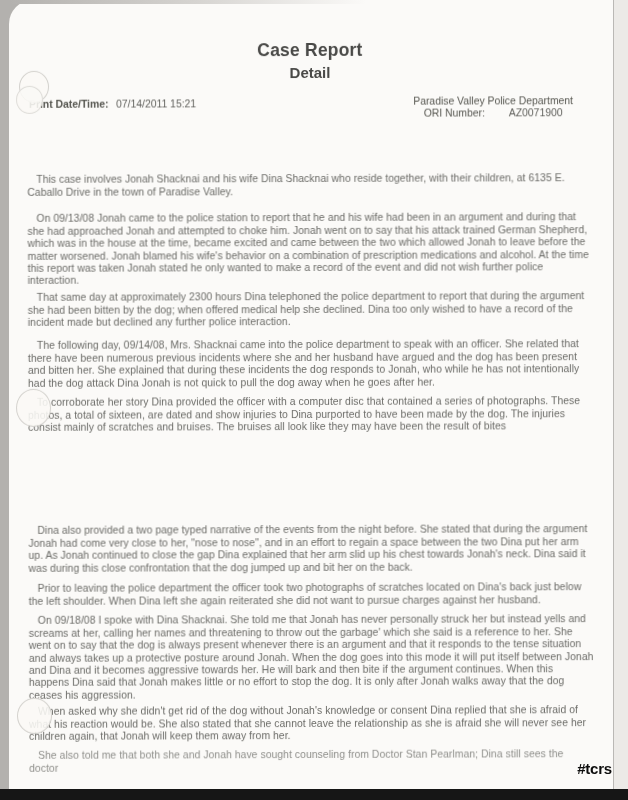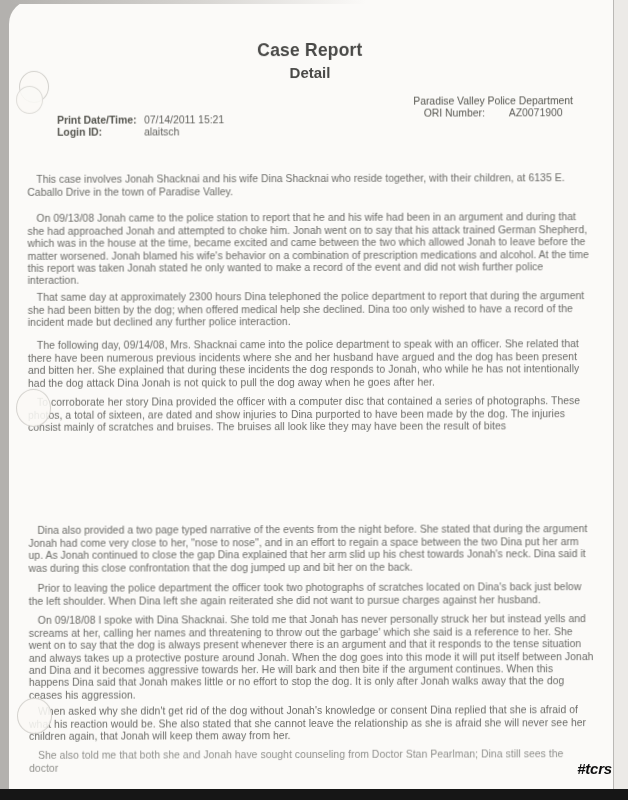--- a/index.html
+++ b/index.html
@@ -18,21 +18,21 @@
   .bottom-bar{left:0;right:0;bottom:0;height:11px;background:#161616;}
   
   .page{left:9px;top:0;right:15px;bottom:11px;background:#fbfaf8;border-top-left-radius:24px;}
   .content{position:absolute;left:0;top:0;width:604px;height:789px;
     transform:rotate(-0.18deg);filter:blur(0.25px);}
   .title{left:0;width:604px;top:40px;text-align:center;
     font-size:17.5px;font-weight:bold;color:#484846;letter-spacing:0.2px;}
   .subtitle{left:0;width:604px;top:64px;text-align:center;
     font-size:15px;font-weight:bold;color:#484846;}
   .meta{font-size:10.4px;line-height:12px;}
-  .meta-left{left:21px;top:114px;margin-left:28px;}
+  .meta-left{left:21px;top:98px;}
   .meta-row{display:flex;}
   .meta-label{width:87px;font-weight:bold;color:#55554f;}
   .meta-value{color:#62625e;}
   .meta-right{right:39px;top:96px;text-align:center;}
   .dept{font-size:10.4px;color:#55554f;line-height:12px;}
   .ori-line{font-size:10.4px;line-height:12px;color:#55554f;}
   .ori-label{font-weight:normal;}
   .ori-value{margin-left:21px;font-weight:normal;color:#5e5e5a;}
   
   .para{left:19px;width:566px;font-size:10.4px;line-height:12.4px;color:#6b6b67;
@@ -47,41 +47,37 @@
   .p7{top:604px;}
   .p8{top:695px;}
   .p9{top:739px;color:#8f8f8b;}
   
   .hole{border:1.5px solid #d3d1cd;border-radius:50%;background:rgba(250,249,246,0.88);}
   .hole1a{left:11px;top:70px;width:28px;height:30px;}
   .hole1b{left:8px;top:85px;width:25px;height:26px;border-color:#dedcd8;}
   .hole2{left:7px;top:388px;width:33px;height:36px;}
   .hole3{left:7px;top:697px;width:33px;height:34px;}
   
-  .tcrs{right:16px;top:760px;font-size:15px;font-weight:bold;color:#0d0d0d;letter-spacing:-0.2px;font-style:italic;}
+  .tcrs{right:16px;top:760px;font-size:15px;font-weight:bold;color:#0d0d0d;letter-spacing:-0.2px;}
 </style>
 </head>
 <body>
 
 <div class="abs corner-fill"></div>
 
 <div class="abs page">
   <div class="content">
 
     <div class="abs title">Case Report</div>
     <div class="abs subtitle">Detail</div>
 
     <div class="abs meta meta-left">
       <div class="meta-row">
         <span class="meta-label">Print Date/Time:</span>
         <span class="meta-value">07/14/2011 15:21</span>
-      </div>
-      <div class="meta-row">
-        <span class="meta-label">Login ID:</span>
-        <span class="meta-value">alaitsch</span>
       </div>
     </div>
 
     <div class="abs meta-right">
       <div class="dept">Paradise Valley Police Department</div>
       <div class="ori-line">
         <span class="ori-label">ORI Number:</span>
         <span class="ori-value">AZ0071900</span>
       </div>
     </div>

